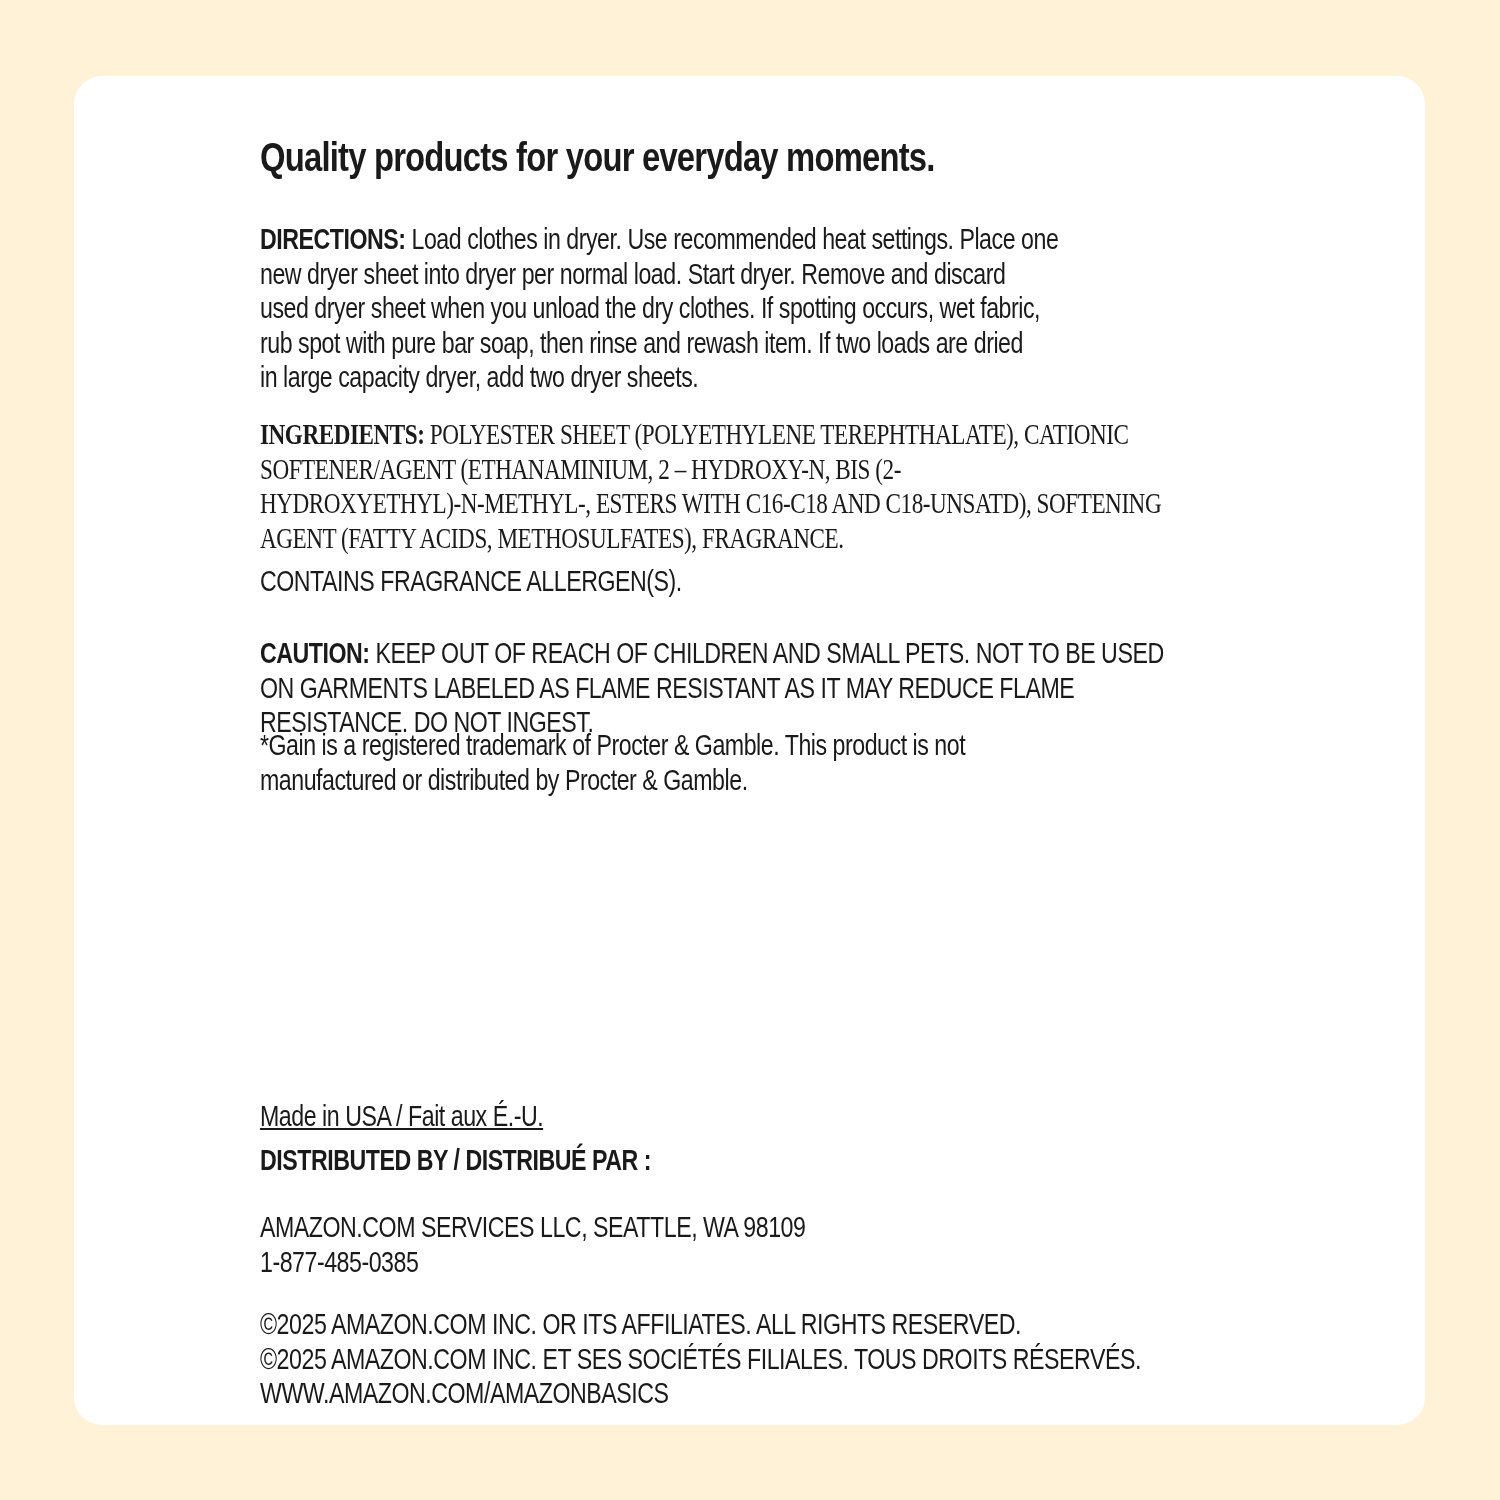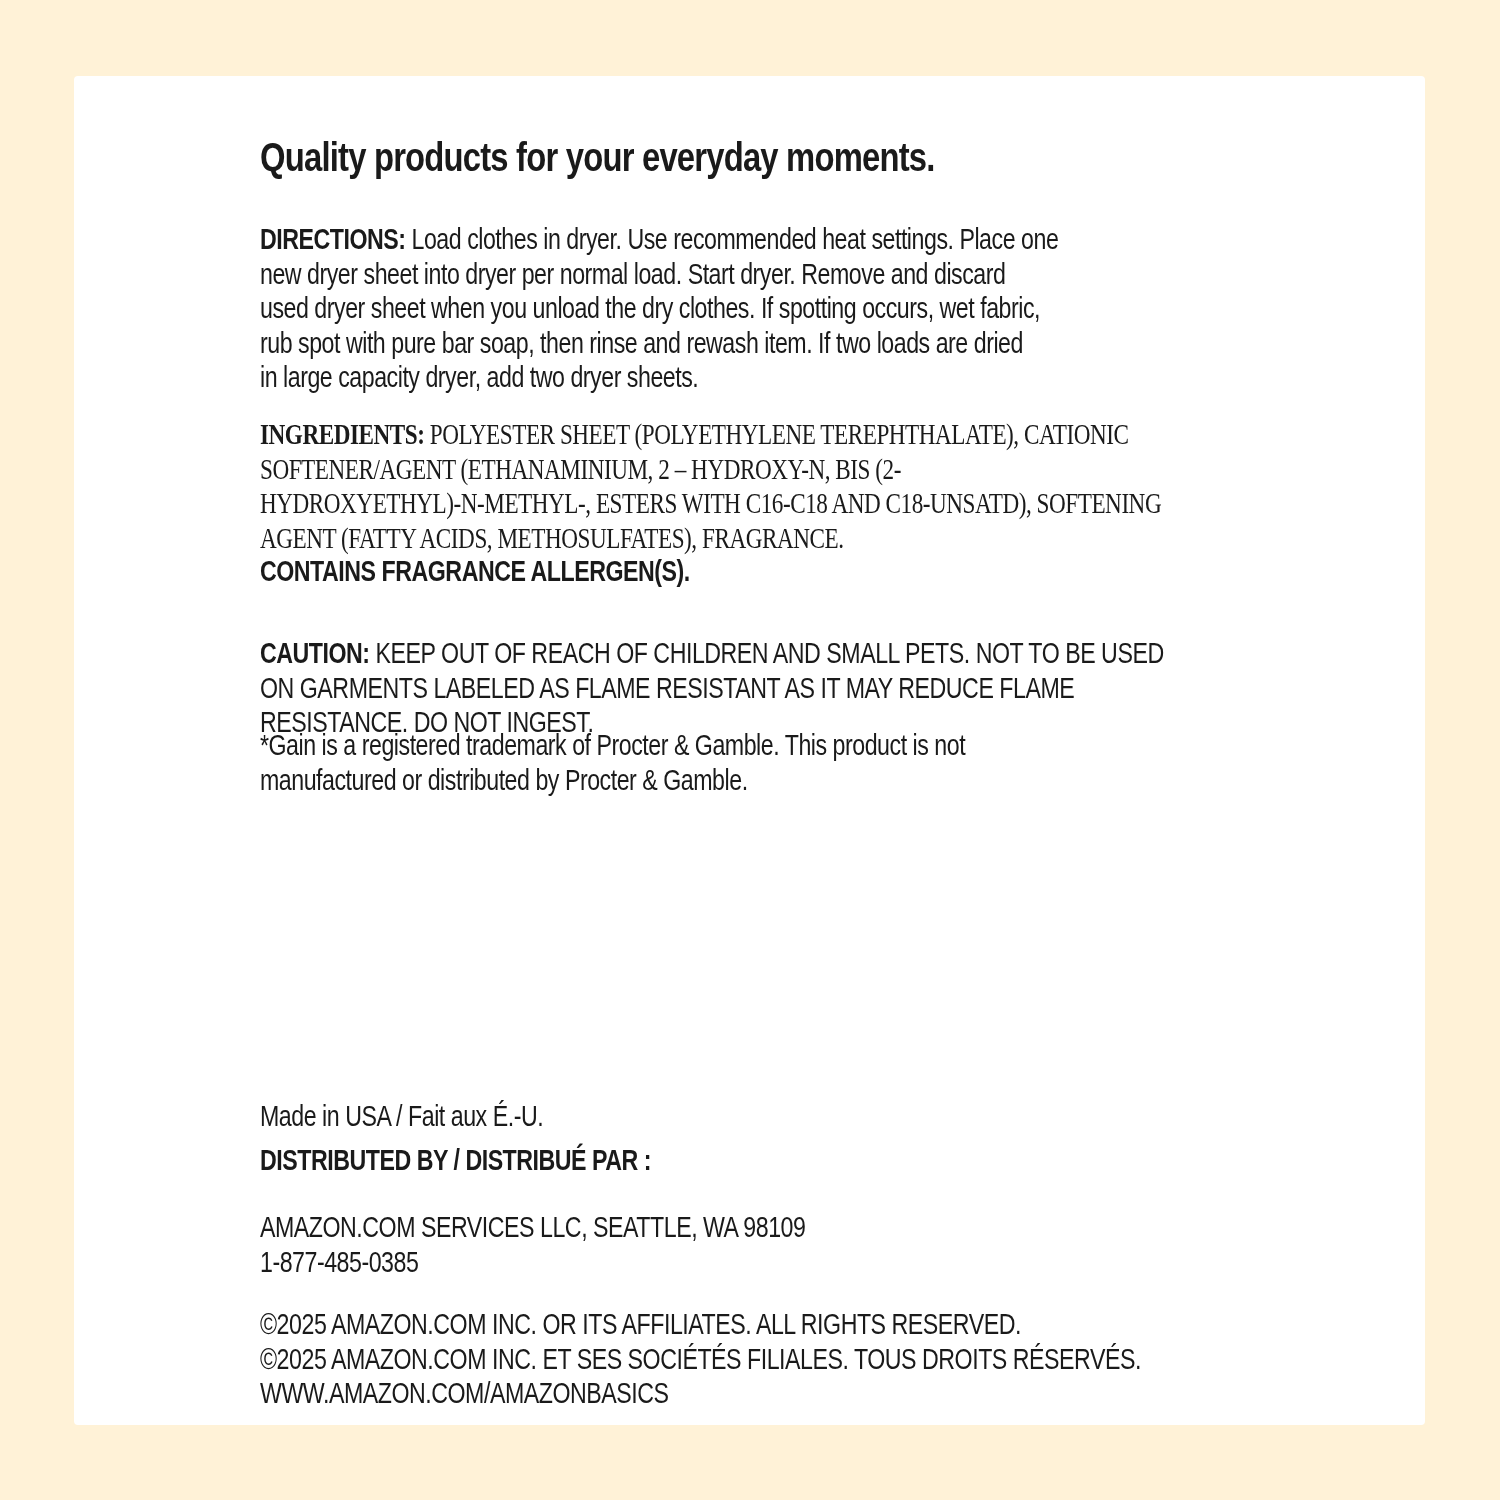--- a/index.html
+++ b/index.html
@@ -9,21 +9,21 @@
     position: relative;
     overflow: hidden;
     font-family: "Liberation Sans", sans-serif;
     color: #1a1a1a;
   }
   .card {
     position: absolute;
     left: 74px; top: 76px;
     width: 1351px; height: 1349px;
     background: #ffffff;
-    border-radius: 4px;
+    border-radius: 28px;
   }
   .content {
     position: absolute;
     left: 186px; 
     top: 0;
     width: 1100px;
   }
   .headline {
     position: absolute;
     left: 0;
@@ -64,36 +64,36 @@
       <span class="row">in large capacity dryer, add  two dryer sheets.</span>
     </div>
 
     <div class="para" style="top:341px;font-family:Liberation Serif, serif;">
       <span class="row"><span class="b">INGREDIENTS:</span><span> POLYESTER SHEET (POLYETHYLENE TEREPHTHALATE), CATIONIC</span></span>
       <span class="row">SOFTENER/AGENT (ETHANAMINIUM, 2 – HYDROXY-N, BIS (2-</span>
       <span class="row">HYDROXYETHYL)-N-METHYL-, ESTERS WITH C16-C18 AND C18-UNSATD), SOFTENING</span>
       <span class="row">AGENT (FATTY ACIDS, METHOSULFATES), FRAGRANCE.</span>
     </div>
 
-    <div class="para" style="top:478px;font-weight:bold;">
+    <div class="para" style="top:488px;">
       <span class="row">CONTAINS FRAGRANCE ALLERGEN(S).</span>
     </div>
 
     <div class="para" style="top:512px;margin-top:48px;">
       <span class="row"><span class="b">CAUTION:</span><span> KEEP OUT OF REACH OF CHILDREN AND SMALL PETS. NOT TO BE USED</span></span>
       <span class="row">ON GARMENTS LABELED AS FLAME RESISTANT AS IT MAY REDUCE FLAME</span>
       <span class="row">RESISTANCE. DO NOT INGEST.</span>
     </div>
 
     <div class="para" style="top:644px;margin-top:8px;">
       <span class="row">*Gain is a registered trademark of Procter &amp; Gamble. This product is not</span>
       <span class="row">manufactured or distributed by Procter &amp; Gamble.</span>
     </div>
 
-    <div class="para" style="top:1023px;">
+    <div class="para" style="top:1023px;text-decoration:underline;">
       <span class="row">Made in USA /  Fait aux É.-U.</span>
     </div>
 
     <div class="para" style="top:1067px;">
       <span class="row b">DISTRIBUTED BY /  DISTRIBUÉ PAR :</span>
     </div>
 
     <div class="para" style="top:1134px;">
       <span class="row">AMAZON.COM SERVICES LLC, SEATTLE, WA 98109</span>
       <span class="row">1-877-485-0385</span>

